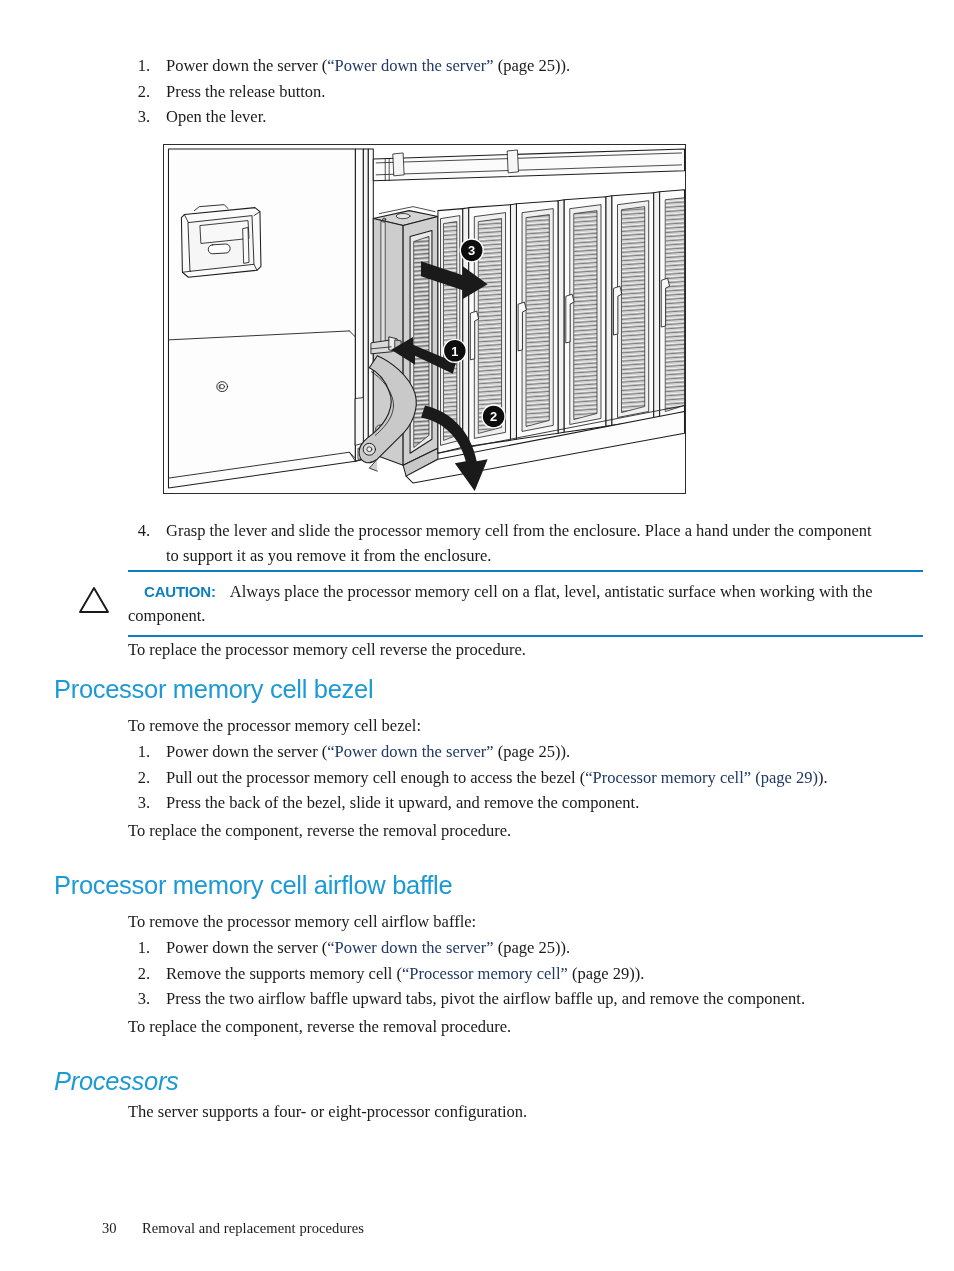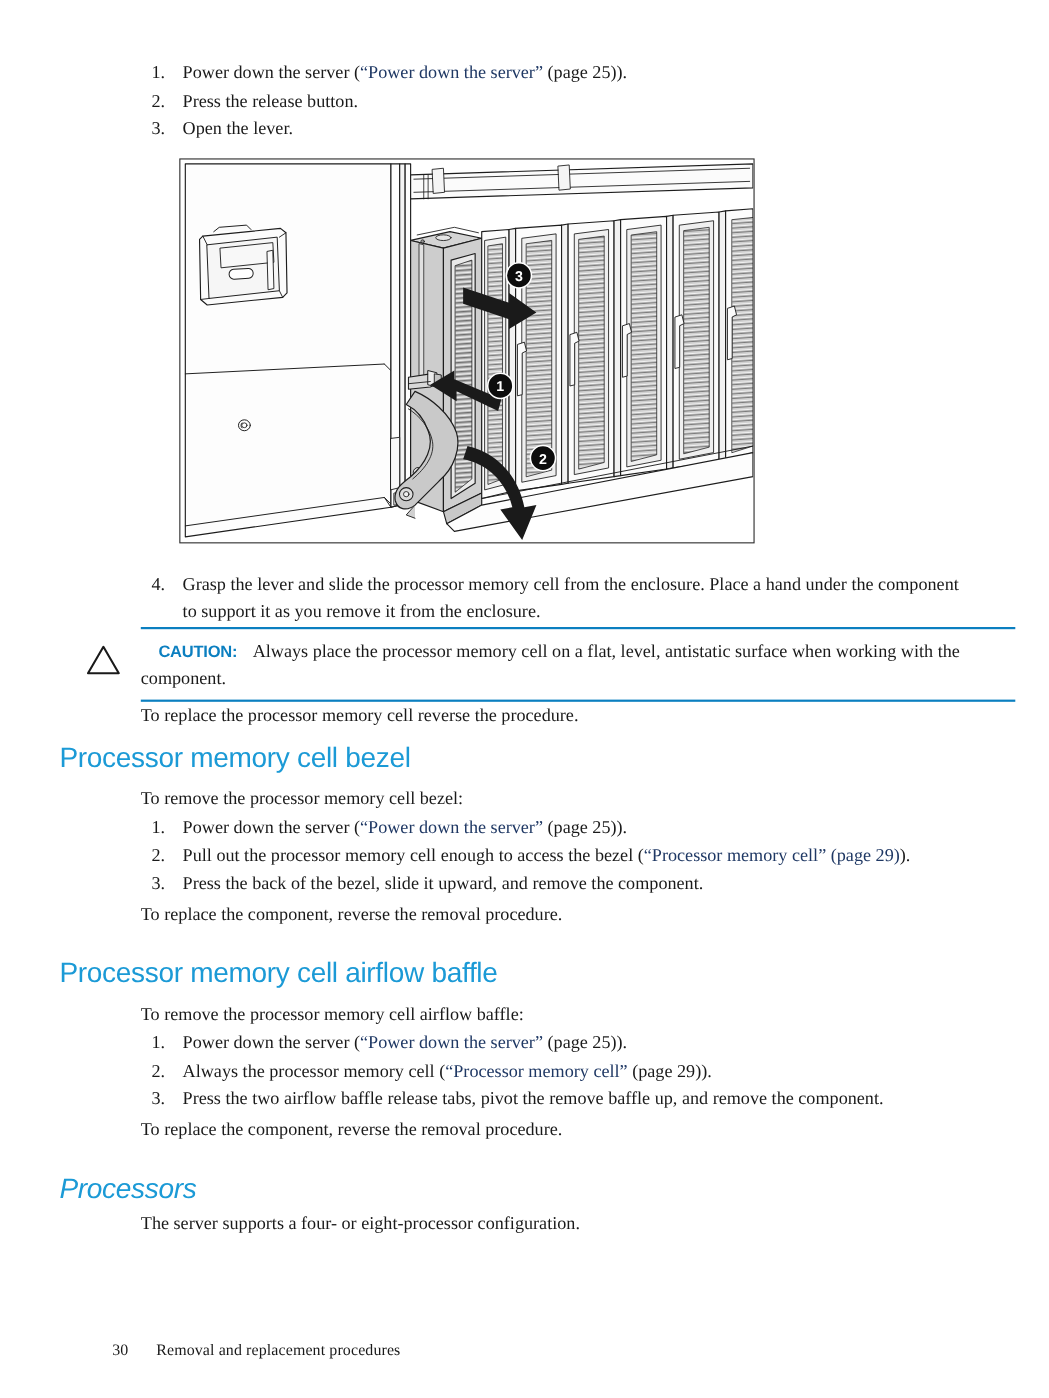--- a/index.html
+++ b/index.html
@@ -388,24 +388,24 @@
   </div>
 
   <h2 class="sect" id="h-baffle">Processor memory cell airflow baffle</h2>
   <div id="baffle-body">
     <div class="lead">To remove the processor memory cell airflow baffle:</div>
     <ol class="proc">
       <li>
         <span class="num">1.</span><span>Power down the server (</span><span class="xref">“Power down the server”</span><span> (page 25)).</span>
       </li>
       <li>
-        <span class="num">2.</span><span>Always the processor memory cell (</span><span class="xref">“Processor memory cell”</span><span> (page 29)).</span>
-      </li>
-      <li>
-        <span class="num">3.</span><span>Press the two airflow baffle release tabs, pivot the remove baffle up, and remove the component.</span>
+        <span class="num">2.</span><span>Remove the supports memory cell (</span><span class="xref">“Processor memory cell”</span><span> (page 29)).</span>
+      </li>
+      <li>
+        <span class="num">3.</span><span>Press the two airflow baffle upward tabs, pivot the airflow baffle up, and remove the component.</span>
       </li>
     </ol>
     <div class="trail">To replace the component, reverse the removal procedure.</div>
   </div>
 
   <h2 class="sect" id="h-procs">Processors</h2>
   <div id="procs-body">
     <div class="lead">The server supports a four- or eight-processor configuration.</div>
   </div>
 

